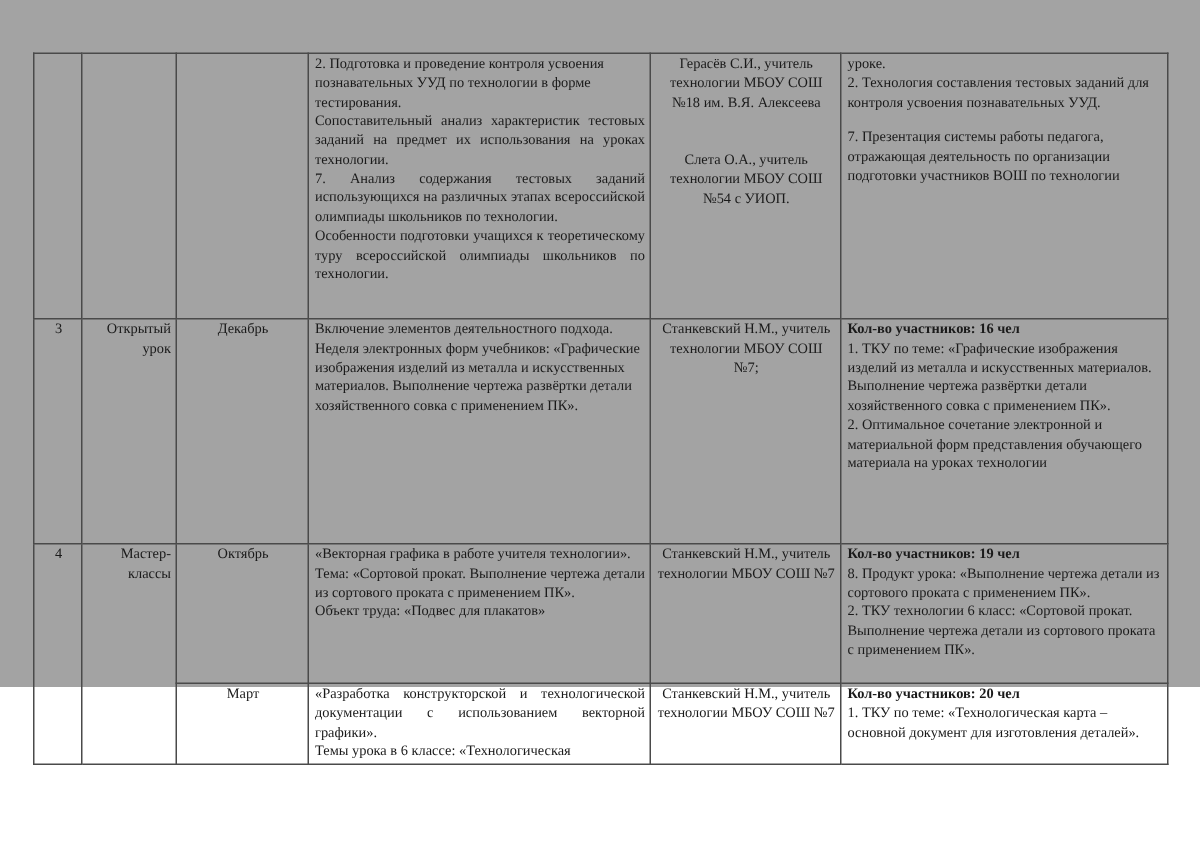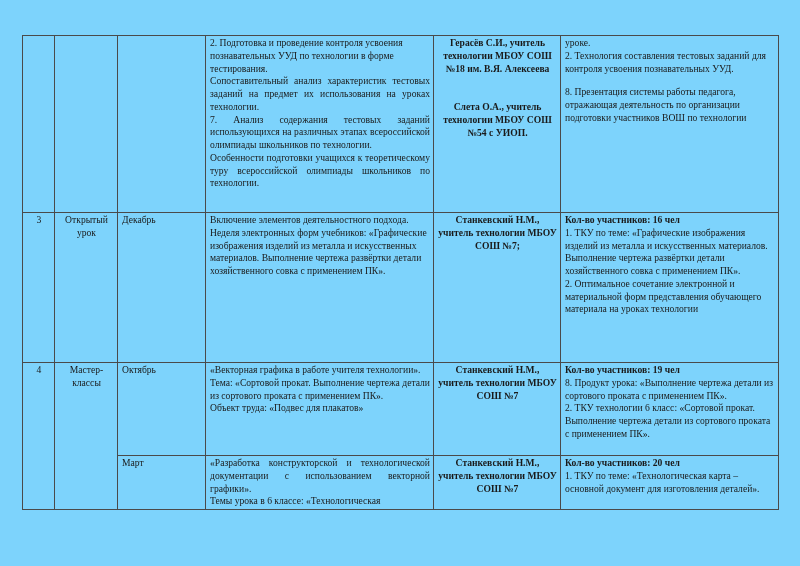--- a/index.html
+++ b/index.html
@@ -10,22 +10,22 @@
   body {
     width: 800px;
     height: 566px;
     font-family: "Liberation Serif", "DejaVu Serif", serif;
     color: #1a1a1a;
     overflow: hidden;
   }
   .page {
     position: relative;
     width: 800px;
-    height: 566px;
-    background: #7dd3fc;
+    height: 458px;
+    background: #a3a3a3;
   }
   table.schedule {
     position: absolute;
     left: 22px;
     top: 35px;
     width: 756px;
     border-collapse: collapse;
     table-layout: fixed;
     font-size: 9.6px;
     line-height: 1.33;
@@ -38,33 +38,33 @@
     line-height: 1.33;
   }
   
   col.c-num     { width: 32px; }
   col.c-form    { width: 63px; }
   col.c-month   { width: 88px; }
   col.c-content { width: 228px; }
   col.c-teacher { width: 127px; }
   col.c-result  { width: 218px; }
 
-  .c-center { text-align: center; font-weight: bold; }
+  .c-center { text-align: center; }
   .c-just   { text-align: justify; text-justify: inter-word; }
   .c-left   { text-align: left; margin-top: 48px; }
 
   .para { margin: 0; }
   .para + .para { margin-top: 0px; }
   .gap-sm { height: 11px; }
   .gap-md { height: 26px; }
   .bold-head { font-weight: bold; text-align: left; }
 
   .cell-num { text-align: center; }
-  .cell-form { text-align: center; }
-  .cell-month { text-align: left; }
+  .cell-form { text-align: right; }
+  .cell-month { text-align: center; }
 </style>
 </head>
 <body>
 
 <div class="page">
 
   <table class="schedule">
     <colgroup>
       <col class="c-num">
         <col class="c-form">
@@ -93,21 +93,21 @@
         </td>
         <td class="c-center">
           <div class="para">Герасёв С.И., учитель технологии МБОУ СОШ №18 им. В.Я. Алексеева</div>
           <div class="gap-md"></div>
           <div class="para">Слета О.А., учитель технологии МБОУ СОШ №54 с УИОП.</div>
         </td>
         <td class="c-left">
           <div class="para">уроке.</div>
           <div class="para">2. Технология составления тестовых заданий для контроля усвоения познавательных УУД.</div>
           <div class="gap-sm"></div>
-          <div class="para">8. Презентация системы работы педагога, отражающая деятельность по организации подготовки участников ВОШ по технологии</div>
+          <div class="para">7. Презентация системы работы педагога, отражающая деятельность по организации подготовки участников ВОШ по технологии</div>
         </td>
       </tr>
 
       <tr style="height:150px;">
         <td class="cell-num">
           <div class="para">3</div>
         </td>
         <td class="cell-form">
           <div class="para">Открытый урок</div>
         </td>

